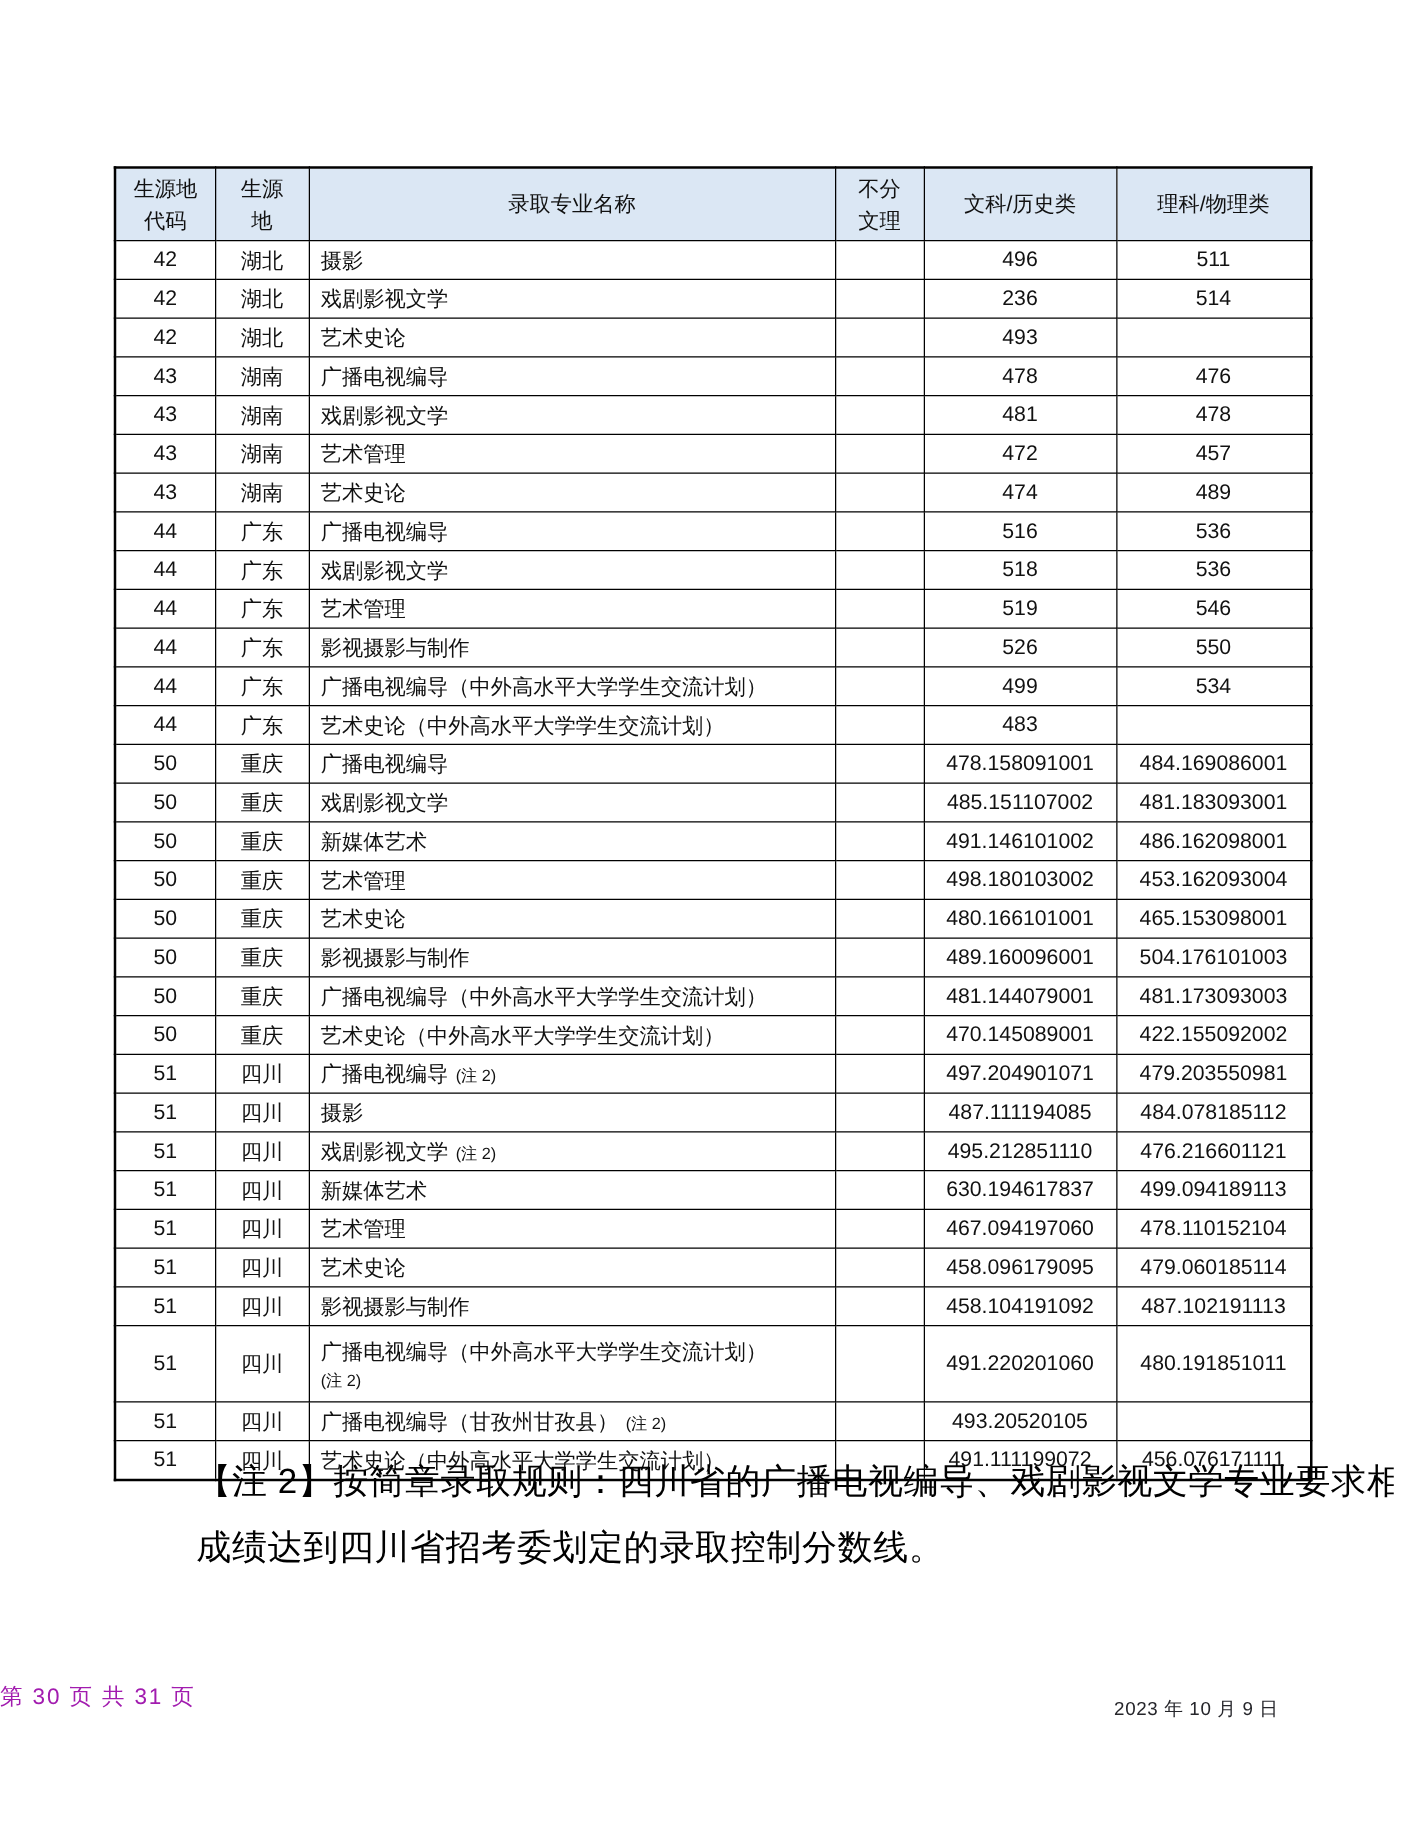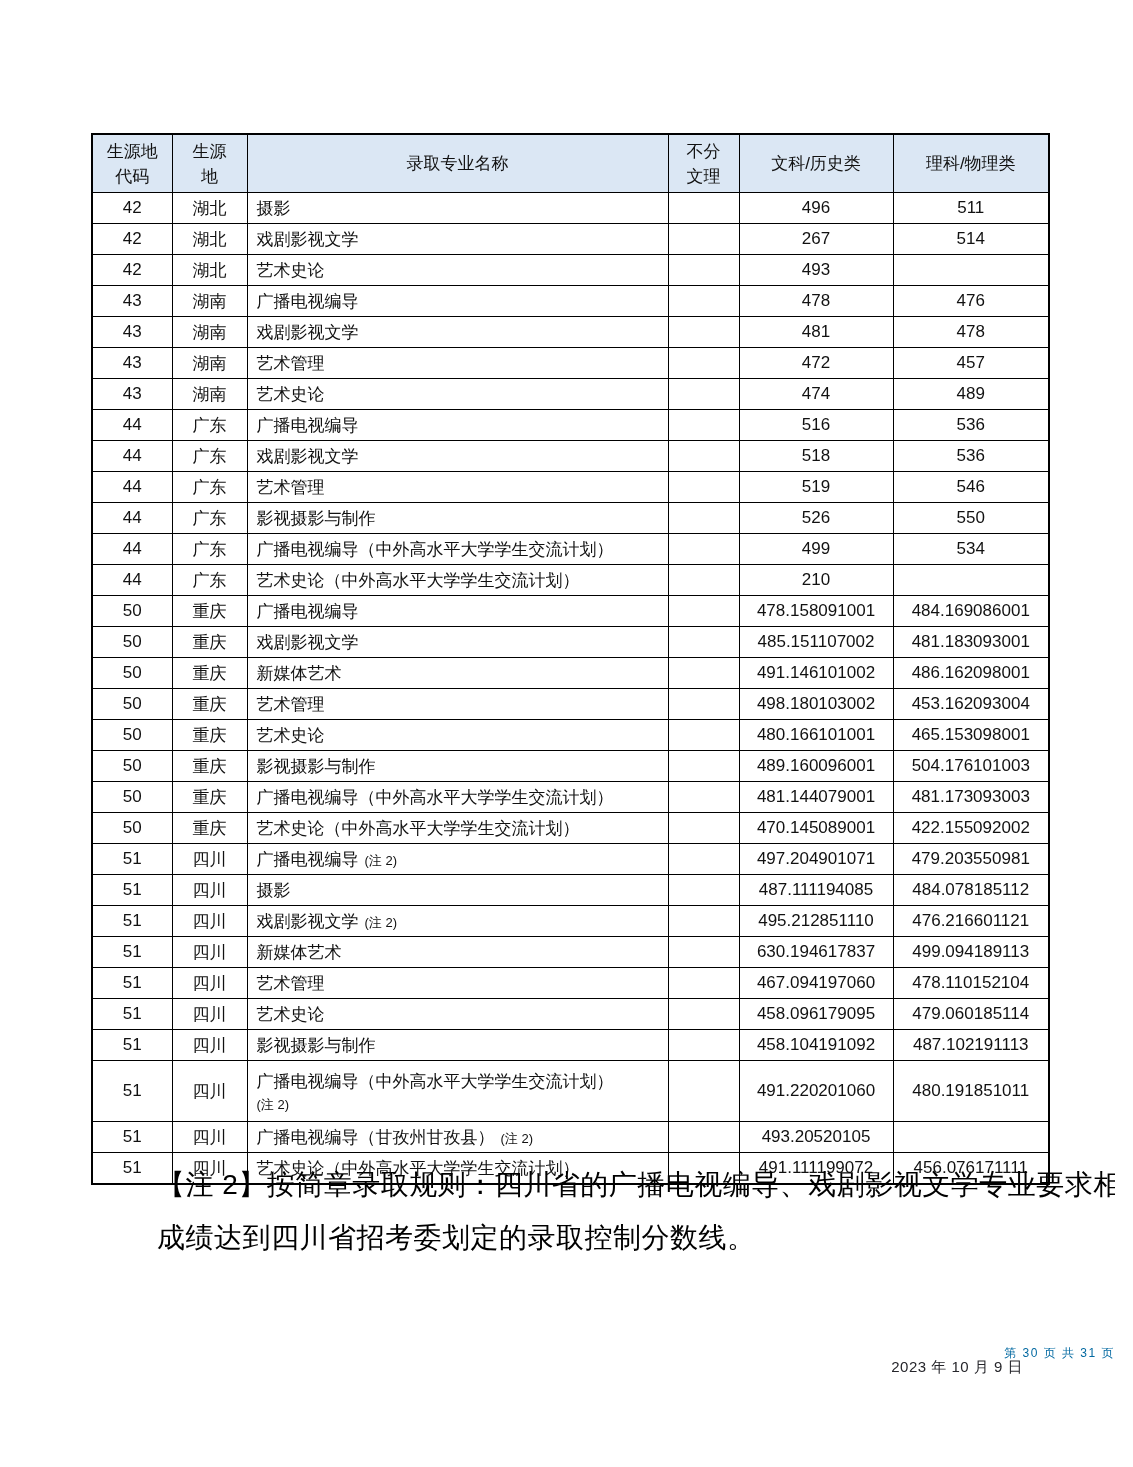--- a/index.html
+++ b/index.html
@@ -12,22 +12,22 @@
   .scores thead th{background:#dbe7f4;height:57px;line-height:25px;text-align:center;}
   .scores td{height:30px;text-align:center;white-space:nowrap;}
   .scores td.major{text-align:left;padding:0 6px 0 9px;margin-left:32px;}
   .scores tr.tall td{height:60px;}
   .scores tr.tall td.major{vertical-align:middle;}
   td.major .note{font-size:13px;margin-left:6px;}
   td.major .note-line{font-size:13px;line-height:17px;margin-top:3px;}
   .footnote-line{position:absolute;font-size:28px;color:#000000;white-space:nowrap;letter-spacing:0.5px;}
   .fn1{left:157px;top:1166px;}
   .fn2{left:157px;top:1219px;text-align:center;}
-  .footer-page{position:absolute;left:0;top:1345px;width:100%;text-align:right;
-               font-size:12px;color:#0369a1;letter-spacing:1.5px;}
+  .footer-page{position:absolute;left:0;top:1345px;width:100%;text-align:left;
+               font-size:18px;color:#a21caf;letter-spacing:1.5px;}
   .footer-date{position:absolute;right:92px;top:1358px;font-size:15px;color:#26262b;letter-spacing:0.5px;margin-left:24px;}
 </style>
 </head>
 <body>
 
 <div class="page">
 
   <table class="scores">
     <colgroup>
       <col style="width:80px">
@@ -63,21 +63,21 @@
           <td class="major"><span>摄影</span></td>
           <td></td>
           <td class="score">496</td>
           <td class="score">511</td>
         </tr>
         <tr>
           <td>42</td>
           <td>湖北</td>
           <td class="major"><span>戏剧影视文学</span></td>
           <td></td>
-          <td class="score">267</td>
+          <td class="score">236</td>
           <td class="score">514</td>
         </tr>
         <tr>
           <td>42</td>
           <td>湖北</td>
           <td class="major"><span>艺术史论</span></td>
           <td></td>
           <td class="score">493</td>
           <td class="score"></td>
         </tr>
@@ -151,21 +151,21 @@
           <td class="major"><span>广播电视编导（中外高水平大学学生交流计划）</span></td>
           <td></td>
           <td class="score">499</td>
           <td class="score">534</td>
         </tr>
         <tr>
           <td>44</td>
           <td>广东</td>
           <td class="major"><span>艺术史论（中外高水平大学学生交流计划）</span></td>
           <td></td>
-          <td class="score">210</td>
+          <td class="score">483</td>
           <td class="score"></td>
         </tr>
         <tr>
           <td>50</td>
           <td>重庆</td>
           <td class="major"><span>广播电视编导</span></td>
           <td></td>
           <td class="score">478.158091001</td>
           <td class="score">484.169086001</td>
         </tr>

